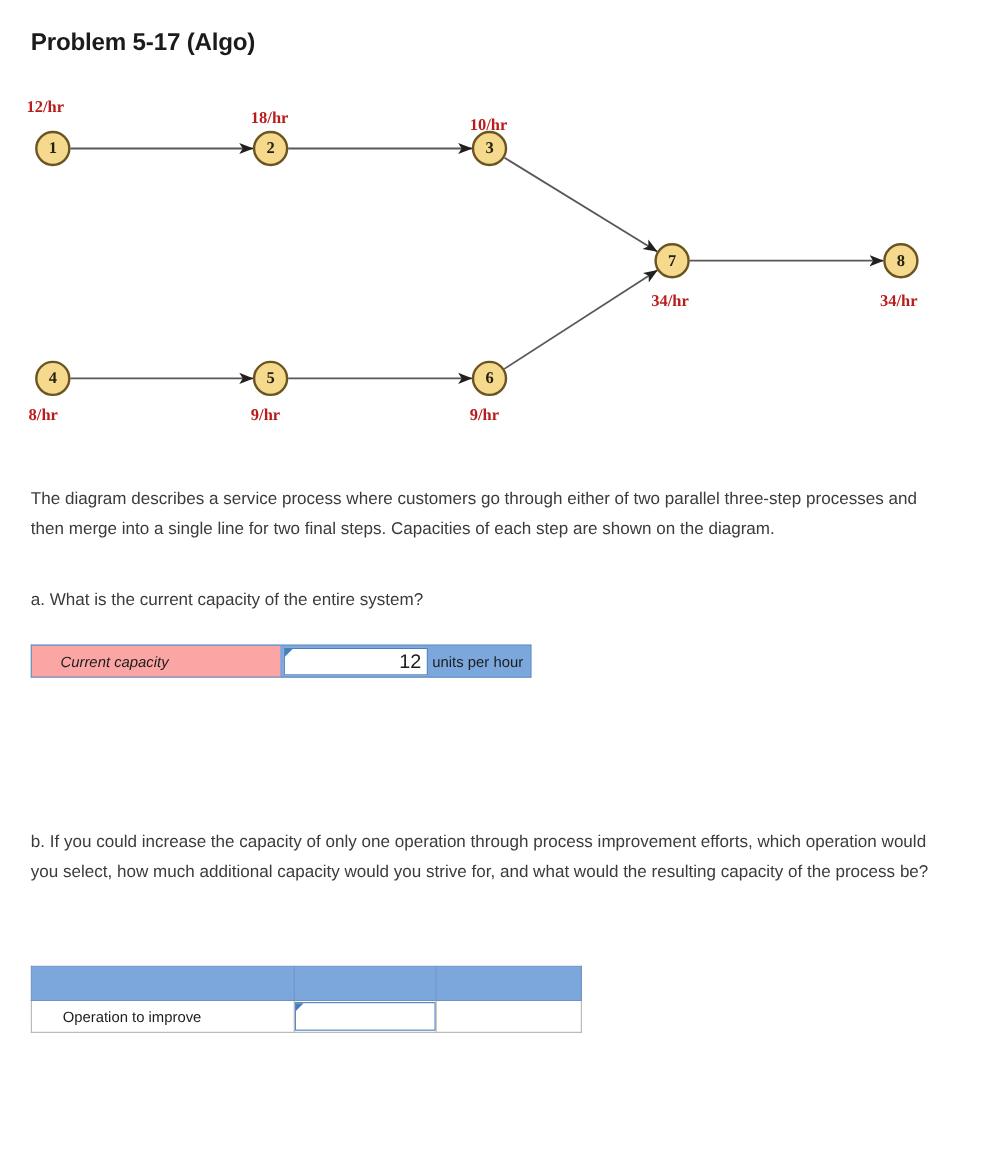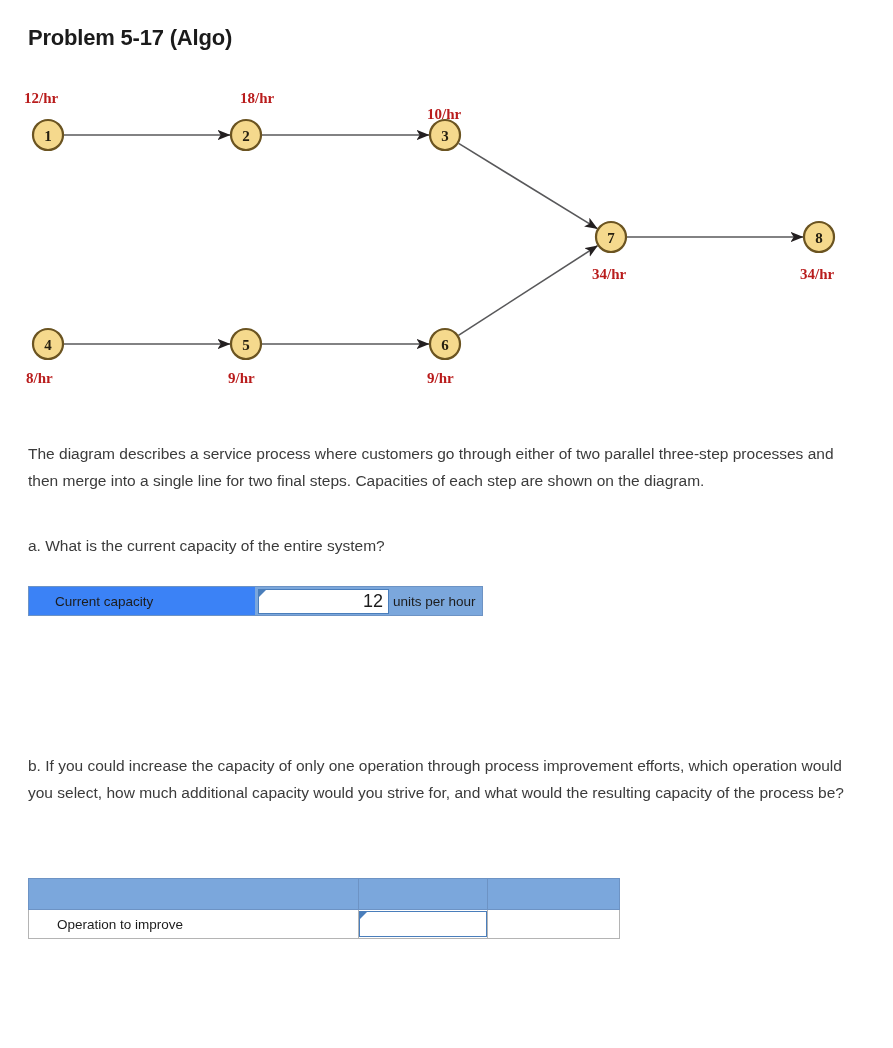--- a/index.html
+++ b/index.html
@@ -93,42 +93,43 @@
   }
 
   
   #table-a {
     left: 28px;
     top: 586px;
     width: 455px;
     border: 1px solid #6d93c4;
   }
   #table-a .lbl-cell {
-    background: #3b82f6;
+    background: #fca5a5;
     padding-left: 26px;
     width: 200px;
     border: none;
+    font-style: italic;
   }
   #table-a .inp-cell {
     background: #7ba7dc;
     width: 131px;
     border: none;
     padding: 0 0 0 3px;
   }
   #table-a .unit-cell {
     background: #7ba7dc;
     padding-left: 4px;
     border: none;
   }
 
   
   #table-b {
     left: 28px;
     top: 878px;
-    width: 592px;
+    width: 501px;
     background: #ffffff;
     border: 1px solid #a9a9a9;
   }
   #table-b tr.hdr td {
     background: #7ba7dc;
     height: 30px;
     border: 1px solid #6d93c4;
   }
   #table-b td.lbl {
     background: #ffffff;
@@ -231,21 +232,21 @@
           <text x="611" y="157.5" class="node-num">7</text>
         </g>
         <g>
           <circle cx="819" cy="157" r="15" class="node-circle-fill node-circle-stroke"></circle>
           <text x="819" y="157.5" class="node-num">8</text>
         </g>
       </g>
   </svg>
   <div id="cap-layer">
       <div class="cap-label" style="left: 24px; top: 10px;">12/hr</div>
-      <div class="cap-label" style="left: 228px; top: 10px; margin-left: 12px;">18/hr</div>
+      <div class="cap-label" style="left: 228px; top: 20px;">18/hr</div>
       <div class="cap-label" style="left: 427px; top: 10px; margin-top: 16px;">10/hr</div>
       <div class="cap-label" style="left: 26px; top: 290px;">8/hr</div>
       <div class="cap-label" style="left: 228px; top: 290px;">9/hr</div>
       <div class="cap-label" style="left: 427px; top: 290px;">9/hr</div>
       <div class="cap-label" style="left: 592px; top: 186px;">34/hr</div>
       <div class="cap-label" style="left: 800px; top: 186px;">34/hr</div>
     </div>
 </div>
 
 <div class="para" id="para-desc">The diagram describes a service process where customers go through either of two parallel three-step processes and then merge into a single line for two final steps. Capacities of each step are shown on the diagram.</div>

